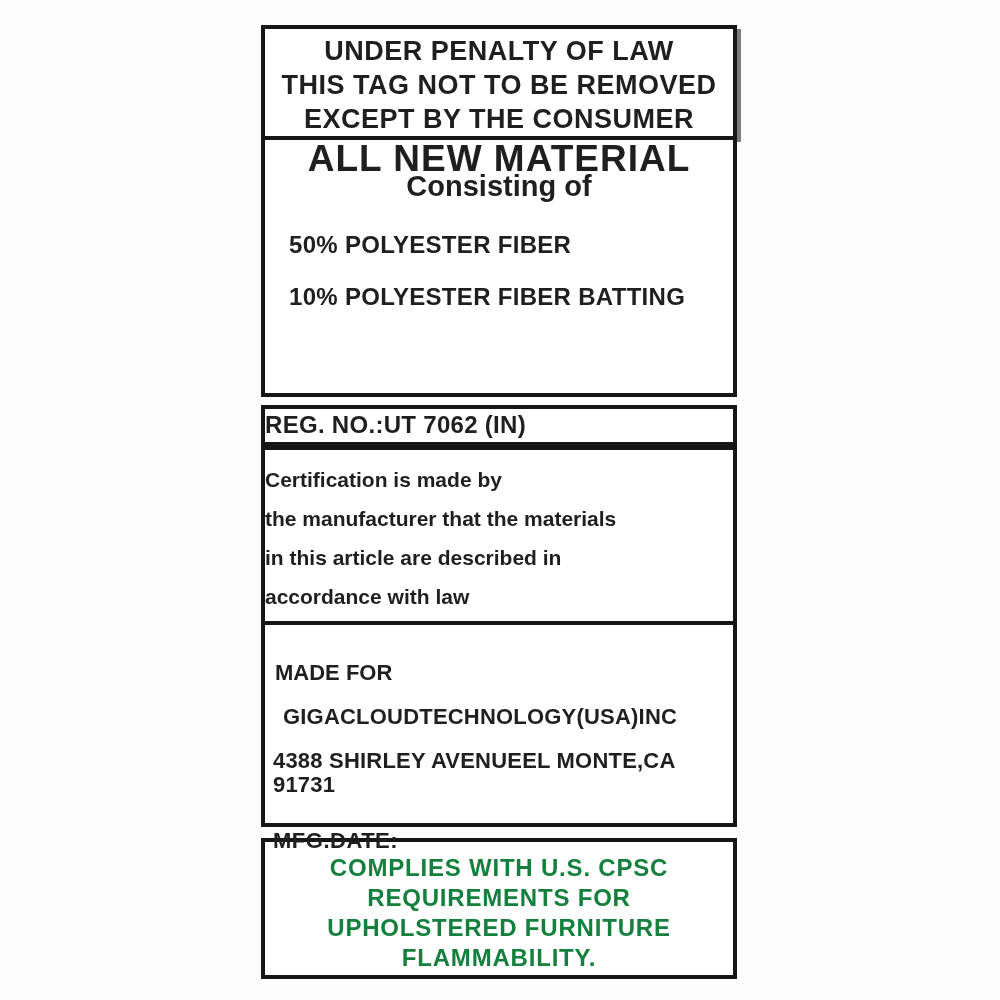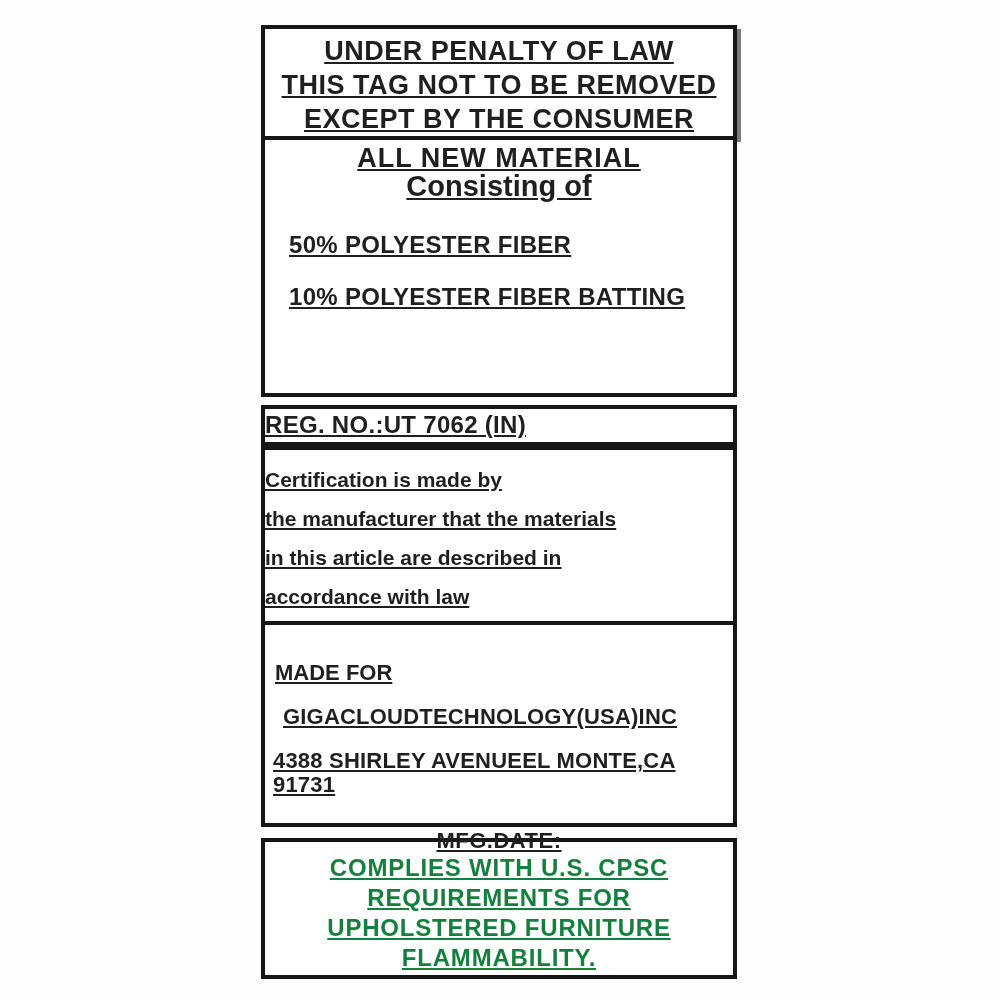--- a/index.html
+++ b/index.html
@@ -13,41 +13,40 @@
     position: absolute;
     left: 261px; top: 25px;
     width: 476px;
     color: #1f1f1f;
     font-weight: bold;
   }
   .box {
     border: 4px solid #161616;
     background: #ffffff;
     width: 476px;
-    text-decoration: underline;
   }
   
   .box-header {
     height: 115px;
     text-align: center;
     font-size: 27px;
     line-height: 34px;
     letter-spacing: 0.5px;
     padding-top: 5px;
     box-shadow: 5px 3px 0 -1px rgba(20,20,20,0.55);
   }
   
   .box-materials {
     height: 261px;
     margin-top: -4px;
     padding-top: 4px;
   }
   .mat-title {
     text-align: center;
-    font-size: 27px;
+    font-size: 37px;
     line-height: 29px;
     letter-spacing: 1px;
   }
   .mat-subtitle {
     text-align: center;
     font-size: 29px;
     line-height: 27px;
   }
   .mat-items { margin-top: 32px; }
   .mat-item {
@@ -79,21 +78,21 @@
   .box-madefor {
     height: 206px;
     margin-top: -4px;
     font-size: 22px;
     line-height: 24px;
     padding: 36px 8px 0 8px;
   }
   .mf-label { padding-left: 2px; }
   .mf-company { margin-top: 20px; padding-left: 10px; letter-spacing: 0.2px; }
   .mf-address { margin-top: 20px; letter-spacing: 0.2px; }
-  .mf-date { margin-top: 32px; text-align: center; letter-spacing: 0.5px; }
+  .mf-date { margin-top: 32px; text-align: left; letter-spacing: 0.5px; }
   
   .box-compliance {
     height: 141px;
     margin-top: 11px;
     text-align: center;
     font-size: 24px;
     line-height: 30px;
     padding-top: 11px;
     color: #15803d;
     letter-spacing: 0.8px;

